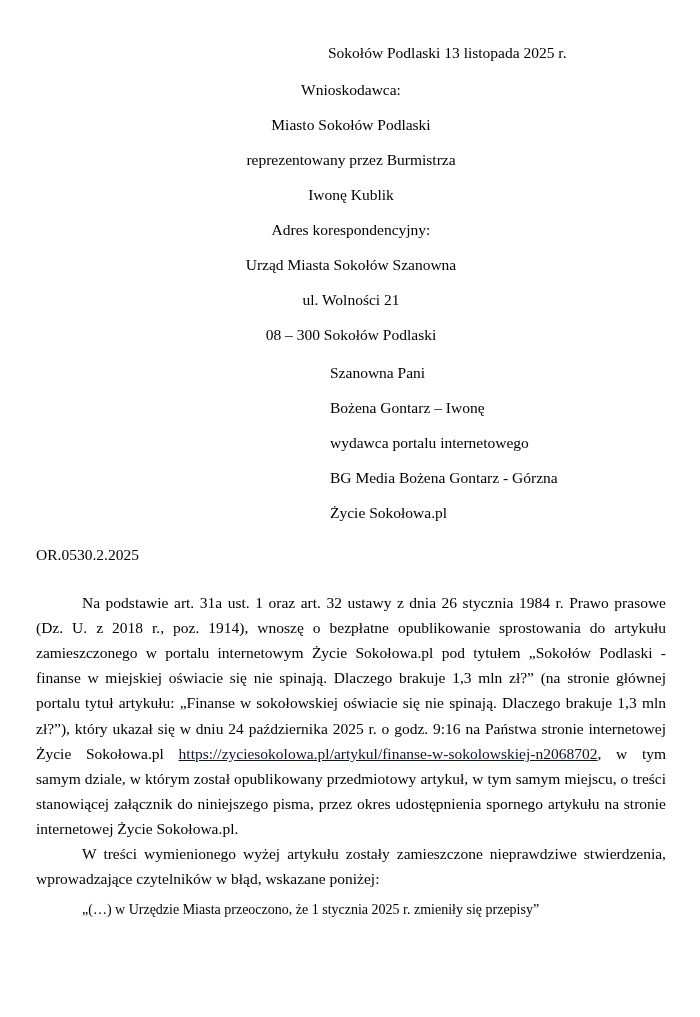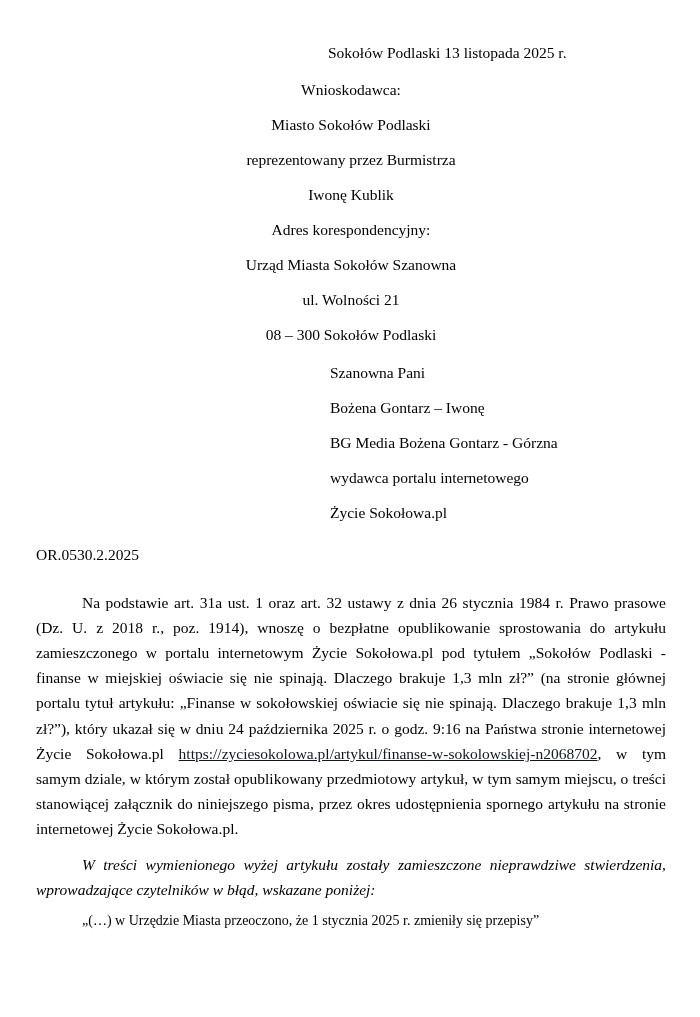--- a/index.html
+++ b/index.html
@@ -57,22 +57,21 @@
     padding-left: 38px;
   }
   .body-par {
     font-size: 15.5px;
     line-height: 1.62;
     text-align: justify;
     margin: 26px 0 0 0;
     text-indent: 46px;
   }
   .body-par.second {
-    margin-top: 11px;
-    font-style: italic;
+    margin-top: 0;
   }
   .quote-par {
     font-size: 14px;
     line-height: 1.62;
     text-align: left;
     margin: 8px 0 0 0;
     text-indent: 46px;
   }
   a.doc-link {
     color: #0f172a;
@@ -94,22 +93,22 @@
     <div class="line">Iwonę Kublik</div>
     <div class="line">Adres korespondencyjny:</div>
     <div class="line">Urząd Miasta Sokołów Szanowna</div>
     <div class="line">ul. Wolności 21</div>
     <div class="line">08 – 300 Sokołów Podlaski</div>
   </div>
 
   <div class="recipient-block">
     <div class="line">Szanowna Pani</div>
     <div class="line">Bożena Gontarz – Iwonę</div>
+    <div class="line">wydawca portalu internetowego</div>
     <div class="line">BG Media Bożena Gontarz - Górzna</div>
-    <div class="line">wydawca portalu internetowego</div>
     <div class="line">Życie Sokołowa.pl</div>
   </div>
 
   <div class="ref-number">OR.0530.2.2025</div>
 
 
   <p class="body-par"><span>Na podstawie art. 31a ust. 1 oraz art. 32 ustawy z dnia 26 stycznia 1984 r. Prawo prasowe (Dz. U. z 2018 r., poz. 1914), wnoszę o bezpłatne opublikowanie sprostowania do artykułu zamieszczonego w portalu internetowym Życie Sokołowa.pl pod tytułem „Sokołów Podlaski - finanse w miejskiej oświacie się nie spinają. Dlaczego brakuje 1,3 mln zł?” (na stronie głównej portalu tytuł artykułu: „Finanse w sokołowskiej oświacie się nie spinają. Dlaczego brakuje 1,3 mln zł?”), który ukazał się w dniu 24 października 2025 r. o godz. 9:16 na Państwa stronie internetowej Życie Sokołowa.pl </span><a class="doc-link" href="#">https://zyciesokolowa.pl/artykul/finanse-w-sokolowskiej-n2068702</a><span>, w tym samym dziale, w którym został opublikowany przedmiotowy artykuł, w tym samym miejscu, o treści stanowiącej załącznik do niniejszego pisma, przez okres udostępnienia spornego artykułu na stronie internetowej Życie Sokołowa.pl.</span></p>
 
   <p class="body-par second">W treści wymienionego wyżej artykułu zostały zamieszczone nieprawdziwe stwierdzenia, wprowadzające czytelników w błąd, wskazane poniżej:</p>
 

